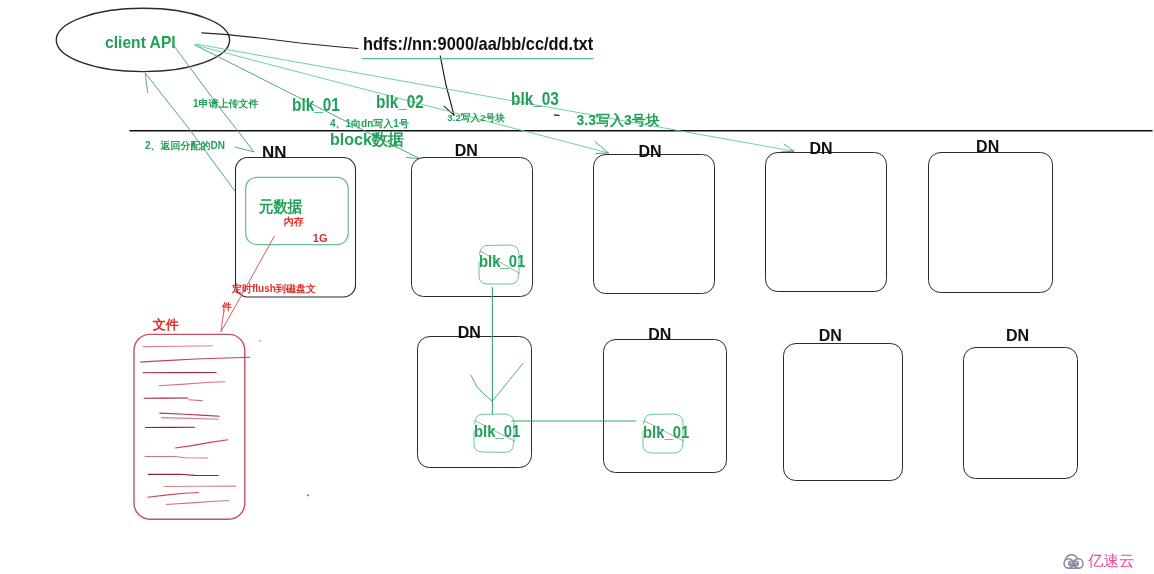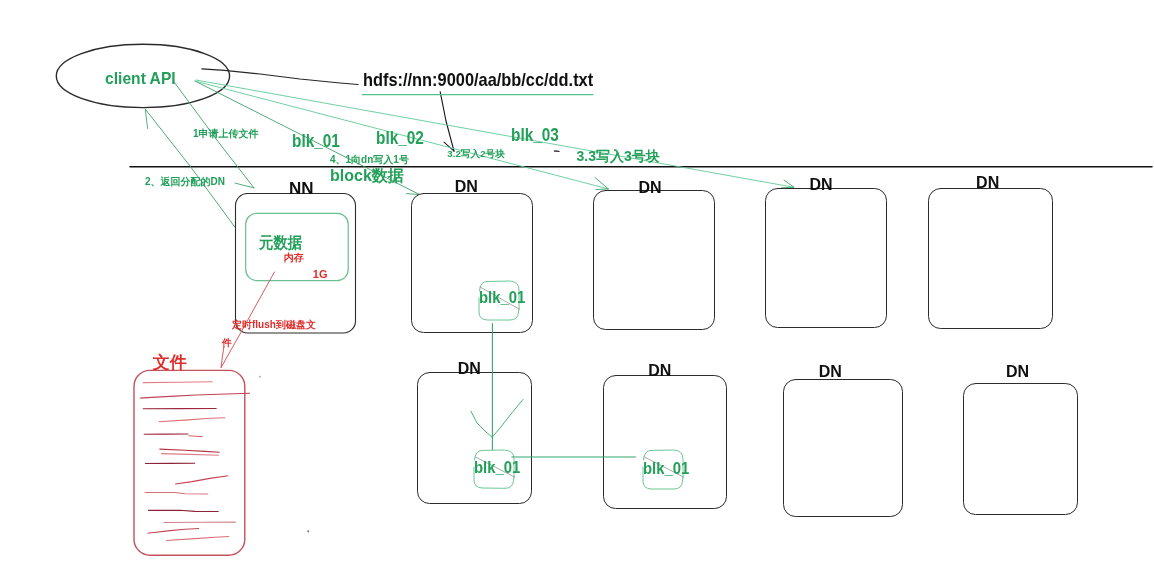--- a/index.html
+++ b/index.html
@@ -1,19 +1,19 @@
 <!DOCTYPE html>
 <html><head>
 <meta charset="utf-8">
 <style>
   html,body{margin:0;padding:0;background:#ffffff;}
   body{width:1154px;height:574px;overflow:hidden;
        font-family:"Liberation Sans",sans-serif;
        -webkit-font-smoothing:antialiased;}
-  #canvas{position:relative;width:1154px;height:456px;background:#ffffff;margin-top:36px;}
+  #canvas{position:relative;width:1154px;height:456px;background:#ffffff;}
   svg.layer{position:absolute;left:0;top:0;width:1154px;height:574px;overflow:visible;}
   .lbl{position:absolute;white-space:nowrap;line-height:1;}
   .grn{color:#22a05a;font-weight:bold;}
   .blk{color:#101010;font-weight:bold;}
   .red{color:#dd2f2c;font-weight:bold;}
 </style>
 </head>
 <body>
 
 <div id="canvas">
@@ -98,39 +98,39 @@
         <path d="M147.4,497.3 L170,494.6 L185,493.2 L199.1,492.5" stroke="#c4485c"></path>
         <path d="M166.1,504.5 L195,502.6 L215,501.2 L229.2,500.5" stroke="#d87079"></path>
       </g>
     </g>
   </svg>
 
   <div class="lbl grn" style="left:105px;top:34px;font-size:17px;transform:scaleX(0.92);transform-origin:left;">client API</div>
 
   <div class="lbl blk" style="left:363px;top:35px;font-size:18.5px;transform:scaleX(0.885);transform-origin:left;">hdfs://nn:9000/aa/bb/cc/dd.txt</div>
 
-  <div class="lbl grn" style="left:193px;top:93px;font-size:10px;">1申请上传文件</div>
+  <div class="lbl grn" style="left:193px;top:99px;font-size:10px;">1申请上传文件</div>
   <div class="lbl grn" style="left:145px;top:141px;font-size:10px;">2、返回分配的DN</div>
   <div class="lbl grn" style="left:330px;top:119px;font-size:10px;">4、1向dn写入1号</div>
   <div class="lbl grn" style="left:330px;top:132px;font-size:16px;">block数据</div>
   <div class="lbl grn" style="left:447.3px;top:113px;font-size:9.7px;">3.2写入2号块</div>
   <div class="lbl grn" style="left:576.5px;top:113px;font-size:14px;">3.3写入3号块</div>
 
   <div class="lbl grn" style="left:292px;top:95px;font-size:19px;transform:scaleX(0.81);transform-origin:left;">blk_01</div>
   <div class="lbl grn" style="left:376px;top:92px;font-size:19px;transform:scaleX(0.81);transform-origin:left;">blk_02</div>
   <div class="lbl grn" style="left:511px;top:89px;font-size:19px;transform:scaleX(0.81);transform-origin:left;">blk_03</div>
 
-  <div class="lbl blk" style="left:289px;top:143.5px;font-size:17px;">NN</div>
+  <div class="lbl blk" style="left:262px;top:143.5px;font-size:17px;">NN</div>
   <div class="lbl grn" style="left:259.4px;top:199px;font-size:16px;transform:scaleX(0.9);transform-origin:left;">元数据</div>
   <div class="lbl red" style="left:283.7px;top:217px;font-size:10px;">内存</div>
   <div class="lbl red" style="left:312.8px;top:233px;font-size:11px;">1G</div>
   <div class="lbl red" style="left:232px;top:284px;font-size:10px;">定时flush到磁盘文</div>
   <div class="lbl red" style="left:222px;top:301.5px;font-size:9.7px;">件</div>
 
-  <div class="lbl red" style="left:152.8px;top:318px;font-size:17px;">文件</div>
+  <div class="lbl red" style="left:152.8px;top:318px;font-size:13px;">文件</div>
 
   <div class="lbl blk" style="left:454.8px;top:143px;font-size:16px;">DN</div>
   <div class="lbl blk" style="left:638.5px;top:143.5px;font-size:16px;">DN</div>
   <div class="lbl blk" style="left:809.4px;top:140.5px;font-size:16px;">DN</div>
   <div class="lbl blk" style="left:976.1px;top:138.5px;font-size:16px;">DN</div>
   <div class="lbl blk" style="left:457.7px;top:324.5px;font-size:16px;">DN</div>
   <div class="lbl blk" style="left:648.2px;top:326.5px;font-size:16px;">DN</div>
   <div class="lbl blk" style="left:818.8px;top:327.5px;font-size:16px;">DN</div>
   <div class="lbl blk" style="left:1006px;top:328px;font-size:16px;">DN</div>
 

